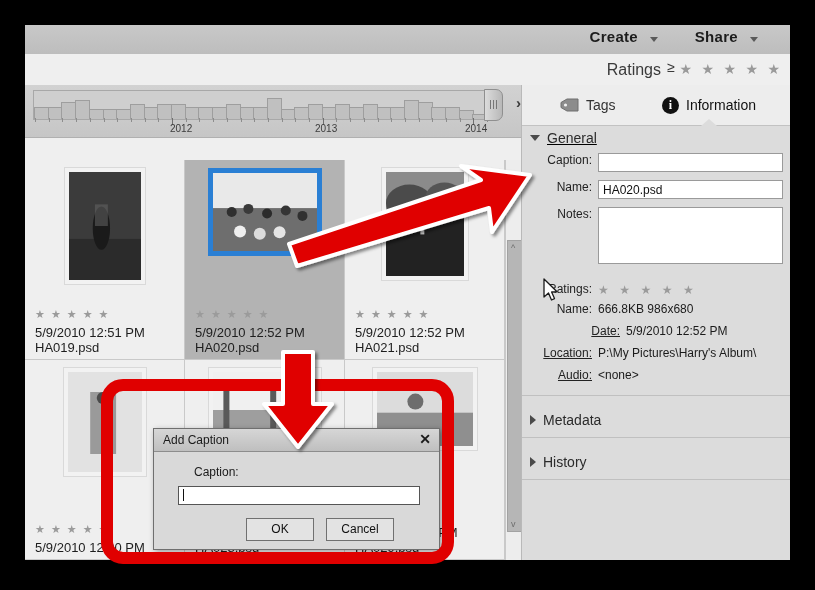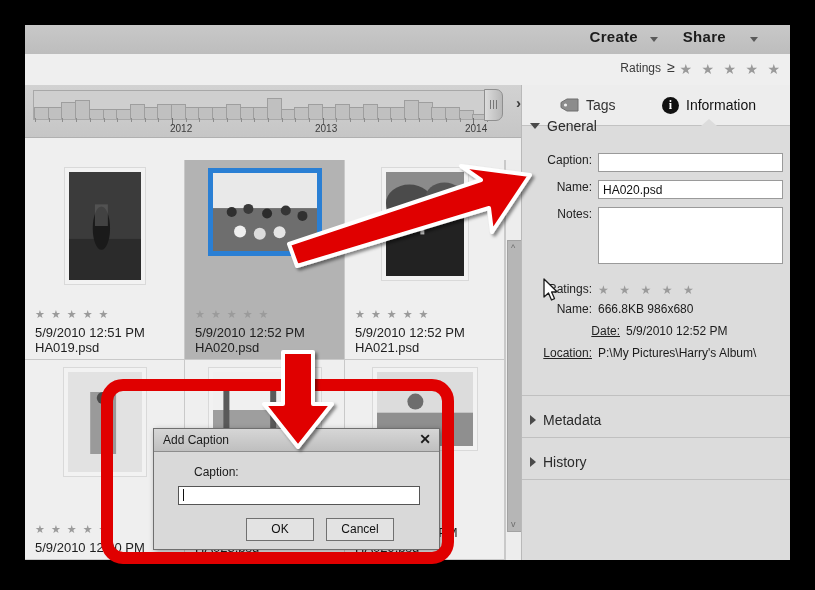--- a/index.html
+++ b/index.html
@@ -12,21 +12,21 @@
   .topbar{position:absolute;left:0;top:0;width:765px;height:29px;
     background:linear-gradient(#c8c8c8,#bdbdbd);}
   .topbtn{position:absolute;top:3px;font-size:15px;font-weight:bold;color:#1c1c1c;
     letter-spacing:.3px;}
   .topcaret{position:absolute;top:12px;width:0;height:0;
     border-left:4px solid transparent;border-right:4px solid transparent;border-top:5px solid #5a5a5a;}
 
   
   .ratingsbar{position:absolute;left:0;top:29px;width:765px;height:31px;background:#efefef;
     border-bottom:1px solid #cfcfcf;}
-  .ratingslabel{position:absolute;right:129px;top:7px;font-size:12px;color:#3a3a3a;}
+  .ratingslabel{position:absolute;right:129px;top:7px;font-size:16px;color:#3a3a3a;}
   .geq{position:absolute;right:115px;top:5px;font-size:14px;color:#3a3a3a;}
   .fstars{position:absolute;right:10px;top:6px;}
   .fstars .st{font-size:14px;color:#9a9a9a;margin-left:5px;}
 
   
   .timeline{position:absolute;left:0;top:60px;width:500px;height:52px;
     background:linear-gradient(#d2d2d2,#c6c6c6);border-bottom:1px solid #b0b0b0;}
   .tlwell{position:absolute;left:8px;top:5px;width:455px;height:28px;background:#cfcfcf;
     border:1px solid #a8a8a8;overflow:hidden;}
   .bar{position:absolute;bottom:0;background:#c0c0c0;border:1px solid #9e9e9e;border-bottom:none;}
@@ -123,21 +123,21 @@
 </style>
 </head>
 <body>
 
 <div id="root">
   <div class="app">
 
     <div class="topbar">
       <div class="topbtn" style="right:152px;">Create</div>
       <div class="topcaret" style="right:132px;"></div>
-      <div class="topbtn" style="right:64px;">Share</div>
+      <div class="topbtn" style="right:52px;">Share</div>
       <div class="topcaret" style="right:32px;"></div>
     </div>
 
     <div class="ratingsbar">
       <div class="ratingslabel">Ratings</div>
       <div class="geq">≥</div>
       <div class="fstars">
         <span class="st">★</span>
         <span class="st">★</span>
         <span class="st">★</span>
@@ -363,21 +363,21 @@
           </span>
           <span class="tablabel">Tags</span>
         </div>
         <div class="tab" style="left:140px;">
           <span class="infoicon">i</span>
           <span class="tablabel act">Information</span>
           <span class="tabpointer"></span>
         </div>
       </div>
 
-      <div class="section" style="top:28px;">
+      <div class="section" style="top:40px;text-decoration:underline;">
         <div class="sechead">
           <span class="tri"></span>
           <span class="sectitle">General</span>
         </div>
       </div>
 
       <div class="frow" style="left:0;top:68px;width:269px;">
         <span class="flab">Caption:</span>
         <input class="fin" style="width: 185px; height: 19px;" value="">
       </div>
@@ -411,20 +411,24 @@
       <div class="frow" style="left:0;top:239px;width:269px;padding-left:28px;">
         <span class="flab"><u>Date:</u></span>
         <span class="fval">5/9/2010 12:52 PM</span>
       </div>
 
       <div class="frow" style="left:0;top:261px;width:269px;">
         <span class="flab"><u>Location:</u></span>
         <span class="fval">P:\My Pictures\Harry's Album\</span>
       </div>
 
+      <div class="frow" style="left:0;top:283px;width:269px;">
+        <span class="flab"><u>Audio:</u></span>
+        <span class="fval">&lt;none&gt;</span>
+      </div>
 
       <div class="hr" style="top:310px;"></div>
       <div class="section" style="top:322px;">
         <div class="sechead">
           <span class="tri closed"></span>
           <span class="sectitle">Metadata</span>
         </div>
       </div>
       <div class="hr" style="top:352px;"></div>
       <div class="section" style="top:364px;">

